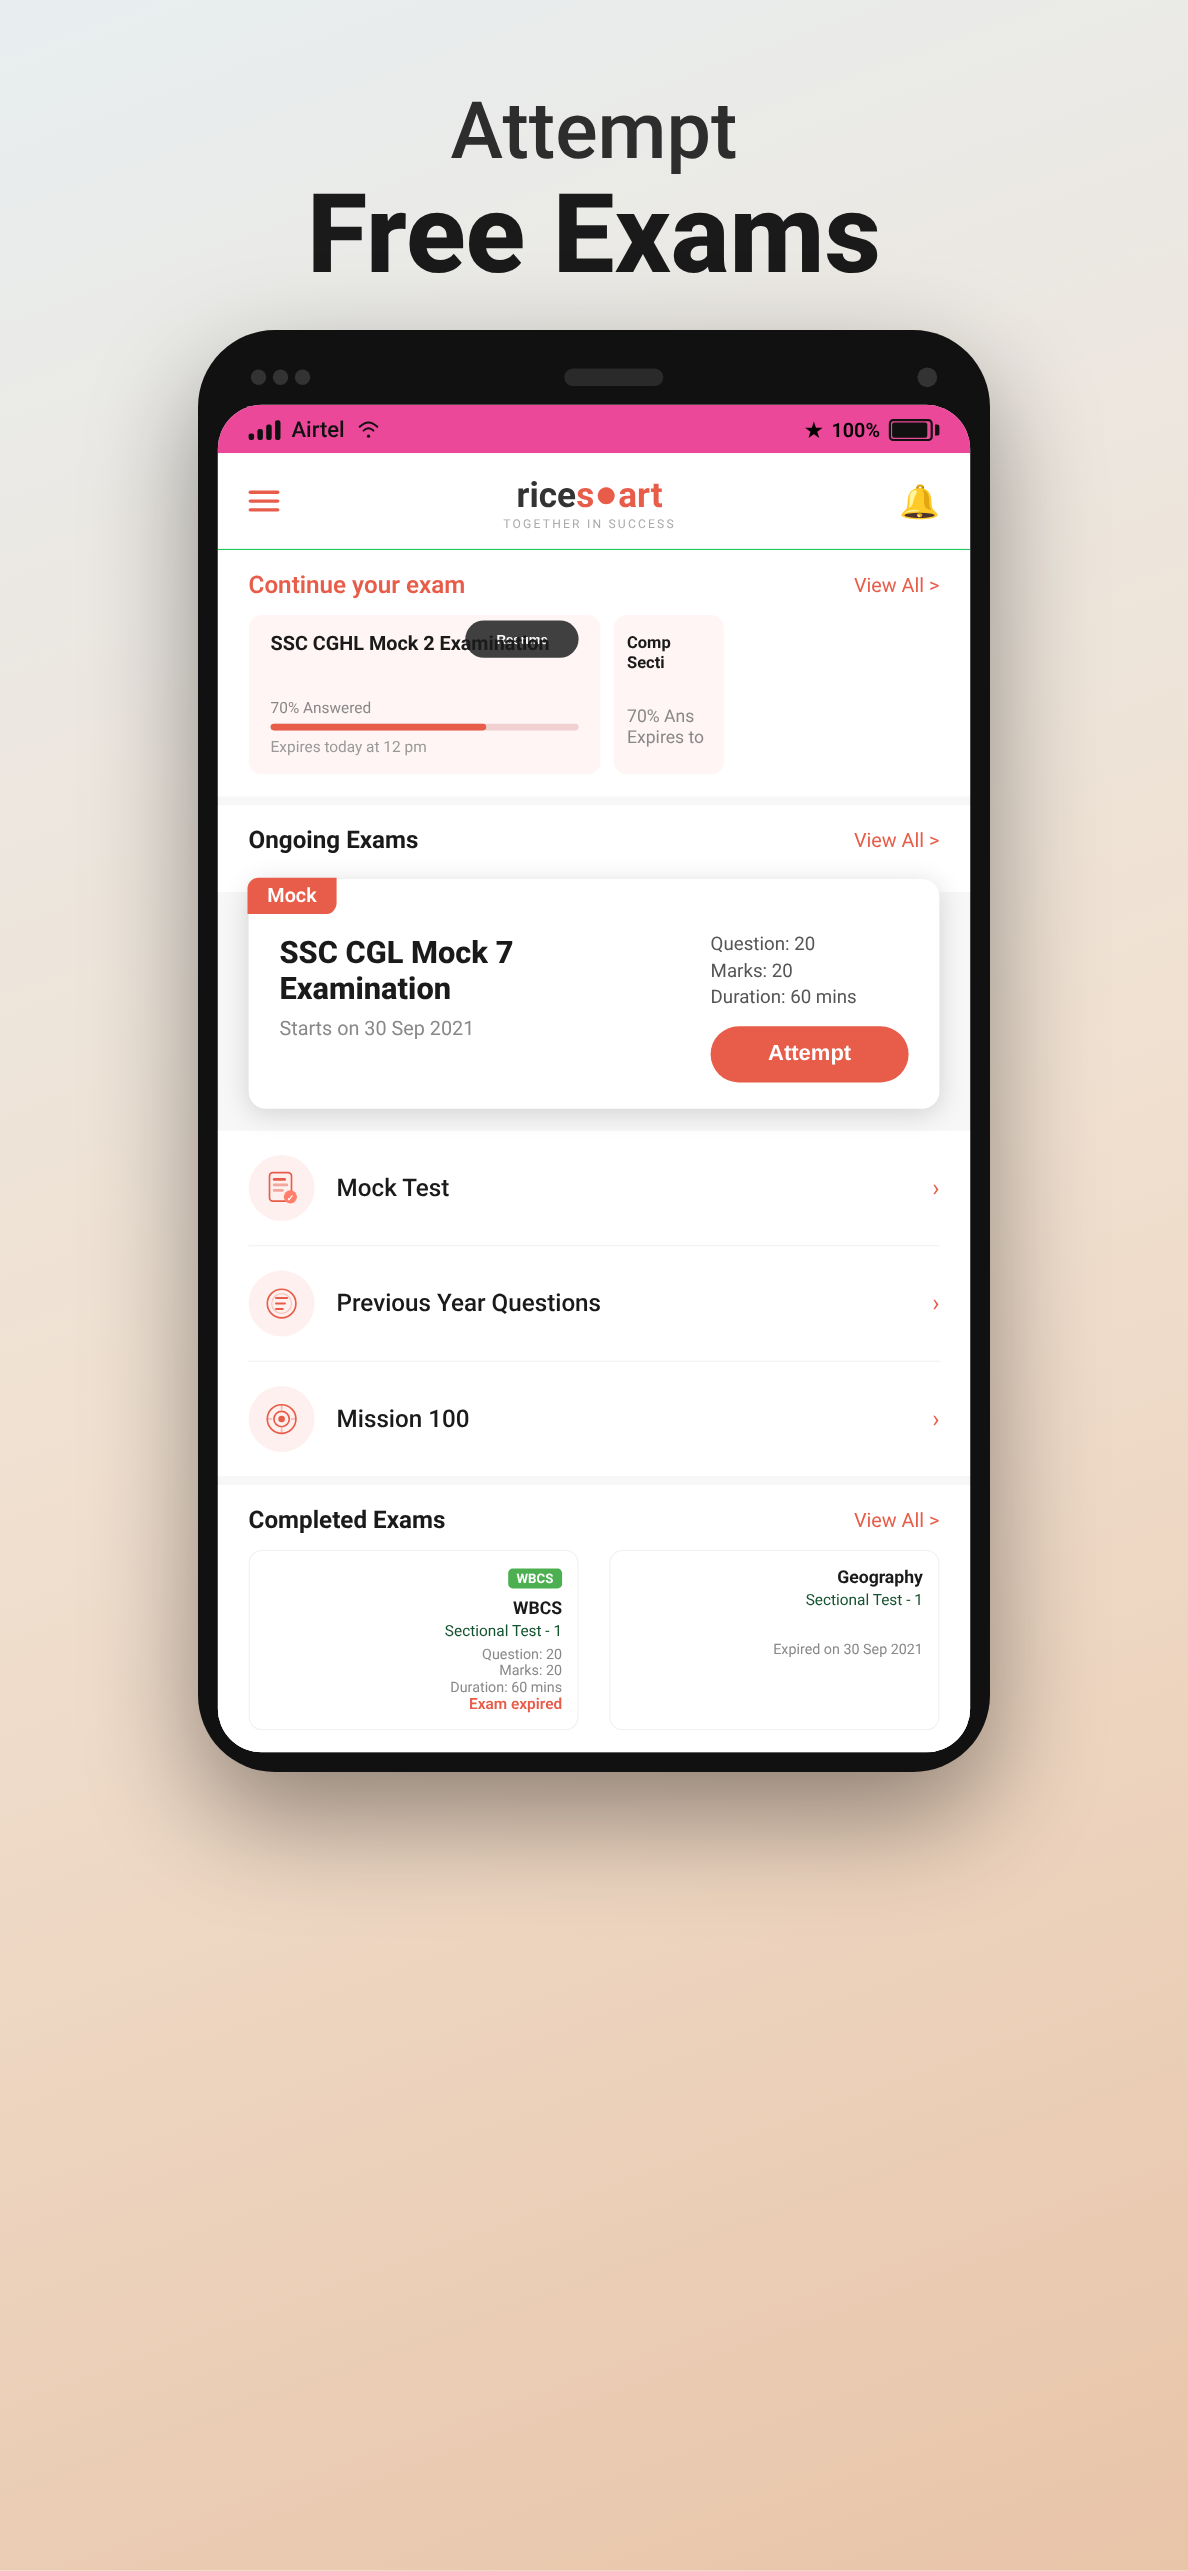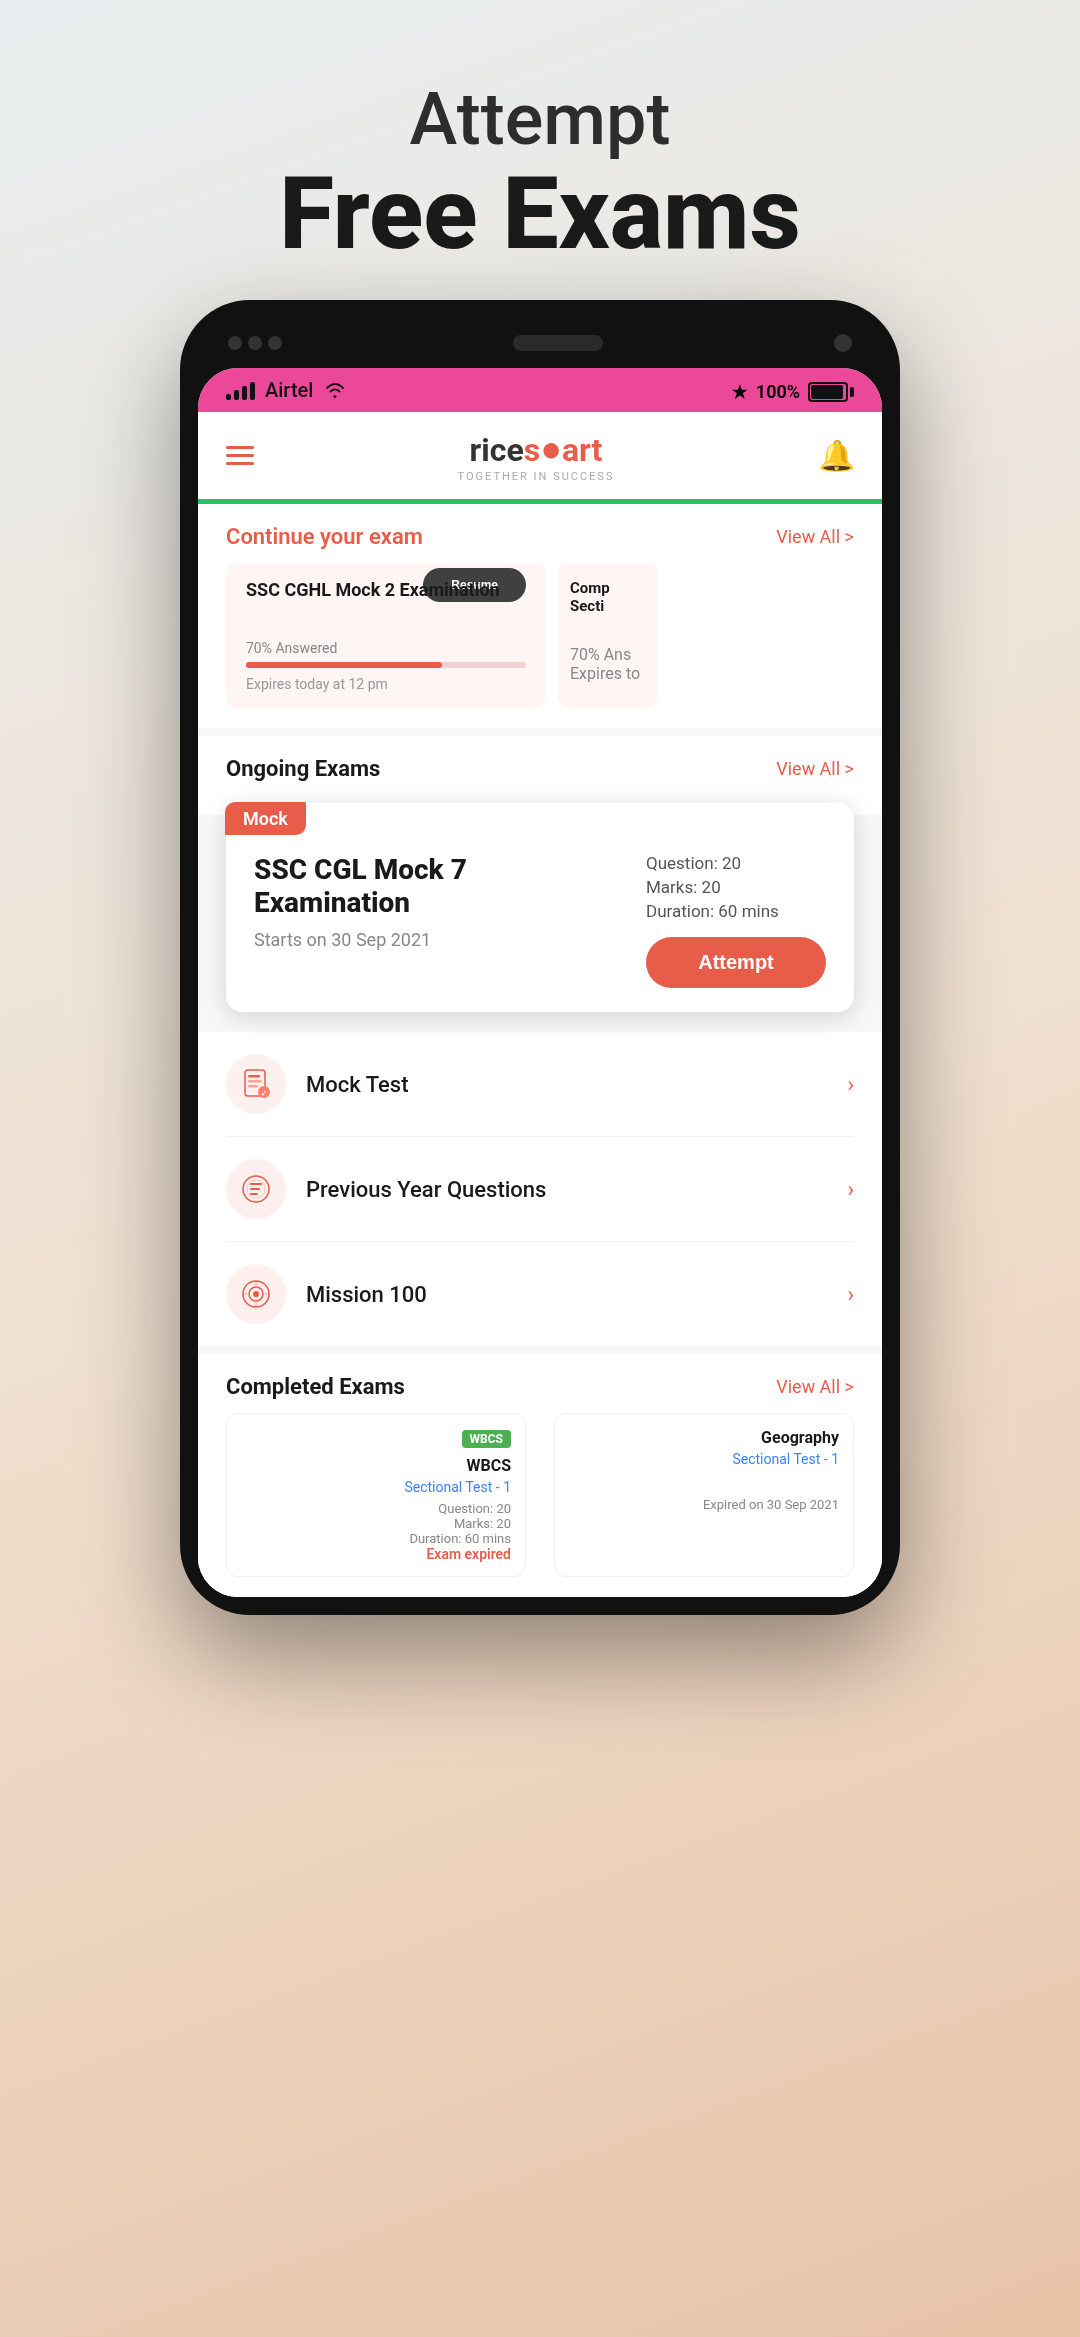--- a/index.html
+++ b/index.html
@@ -136,21 +136,21 @@
       border-radius: 0 2px 2px 0;
     }
 
     
     .app-header {
       background: white;
       display: flex;
       justify-content: space-between;
       align-items: center;
       padding: 16px 28px;
-      border-bottom: 5px solid #22c55e;
+      border-bottom: 1px solid #22c55e;
     }
     .hamburger {
       display: flex;
       flex-direction: column;
       gap: 5px;
     }
     .hamburger span {
       display: block;
       width: 28px; height: 3px;
       background: #e85d4a;
@@ -391,21 +391,21 @@
       margin-bottom: 8px;
     }
     .completed-card-title {
       font-size: 16px;
       font-weight: 700;
       color: #1a1a1a;
       margin-bottom: 4px;
     }
     .completed-card-subtitle {
       font-size: 14px;
-      color: #3b82f6;
+      color: #14532d;
       margin-bottom: 6px;
     }
     .completed-detail {
       font-size: 13px;
       color: #888;
     }
     .exam-expired-text {
       color: #e85d4a;
       font-size: 14px;
       font-weight: 600;

